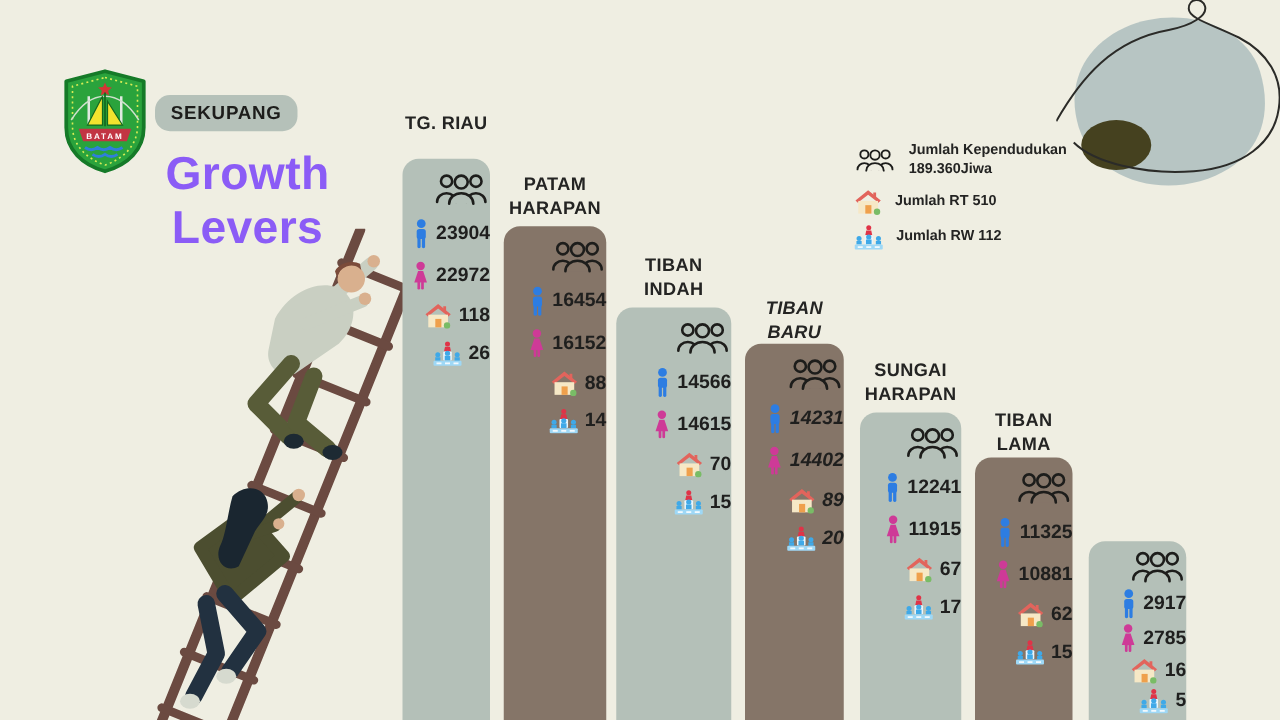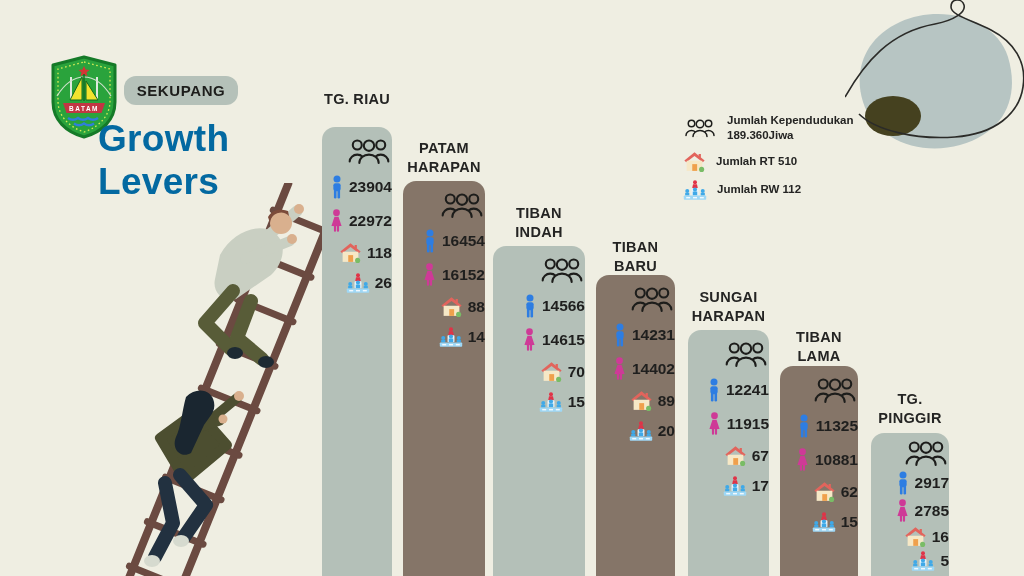--- a/index.html
+++ b/index.html
@@ -13,22 +13,22 @@
 
   
   .badge{
     position:absolute;left:124px;top:76px;width:114px;height:29px;
     background:#b5c1b9;border-radius:12px;
     display:flex;align-items:center;justify-content:center;
     font-weight:700;font-size:15px;letter-spacing:.6px;color:#1d1d1b;
   }
   .title{
     position:absolute;left:98px;top:118px;width:200px;
-    font-weight:800;font-size:37px;line-height:1.16;
-    color:#0369a1;letter-spacing:.3px;
+    font-weight:800;font-size:37px;line-height:1.16;text-align:center;
+    color:#8b5cf6;letter-spacing:.3px;
   }
   .logo{position:absolute;left:47px;top:54px;width:74px;height:86px;}
 
   
   .legend{
     position:absolute;left:683px;top:113px;width:200px;
     display:flex;flex-direction:column;gap:8px;--col:#efeee2;
   }
   .legend-row{display:flex;align-items:center;gap:10px;}
   .legend-text{font-weight:700;font-size:11.5px;line-height:1.3;max-width:150px;color:#242423;}
@@ -292,21 +292,21 @@
     </div>
     <div class="stat">
       <svg class="ic-podium" viewBox="0 0 30 25">
           <use href="#sym-podium"></use>
         </svg>
       <span class="num">15</span>
     </div>
   </div>
 </div>
 
-<div class="colgroup" style="left:596px;width:79px;">
+<div class="colgroup" style="left:596px;width:79px;font-style:italic;">
   <div class="col-name" style="top:238px;left:8px;right:8px;">TIBAN BARU</div>
   <div class="col-bar brown" style="top:275px;">
     <svg class="ic-group" viewBox="0 0 64 42">
         <use href="#sym-group"></use>
       </svg>
     <div class="stat">
       <svg class="ic-male" viewBox="0 0 20 34">
           <use href="#sym-male"></use>
         </svg>
       <span class="num">14231</span>
@@ -392,21 +392,20 @@
     <div class="stat">
       <svg class="ic-podium" viewBox="0 0 30 25">
           <use href="#sym-podium"></use>
         </svg>
       <span class="num">15</span>
     </div>
   </div>
 </div>
 
 <div class="colgroup" style="left:871px;width:78px;">
-  <div class="col-name" style="top:390px;left:4px;right:4px;">TG. PINGGIR</div>
   <div class="col-bar sage tight" style="top:433px;">
     <svg class="ic-group" viewBox="0 0 64 42">
         <use href="#sym-group"></use>
       </svg>
     <div class="stat">
       <svg class="ic-male" viewBox="0 0 20 34">
           <use href="#sym-male"></use>
         </svg>
       <span class="num">2917</span>
     </div>

